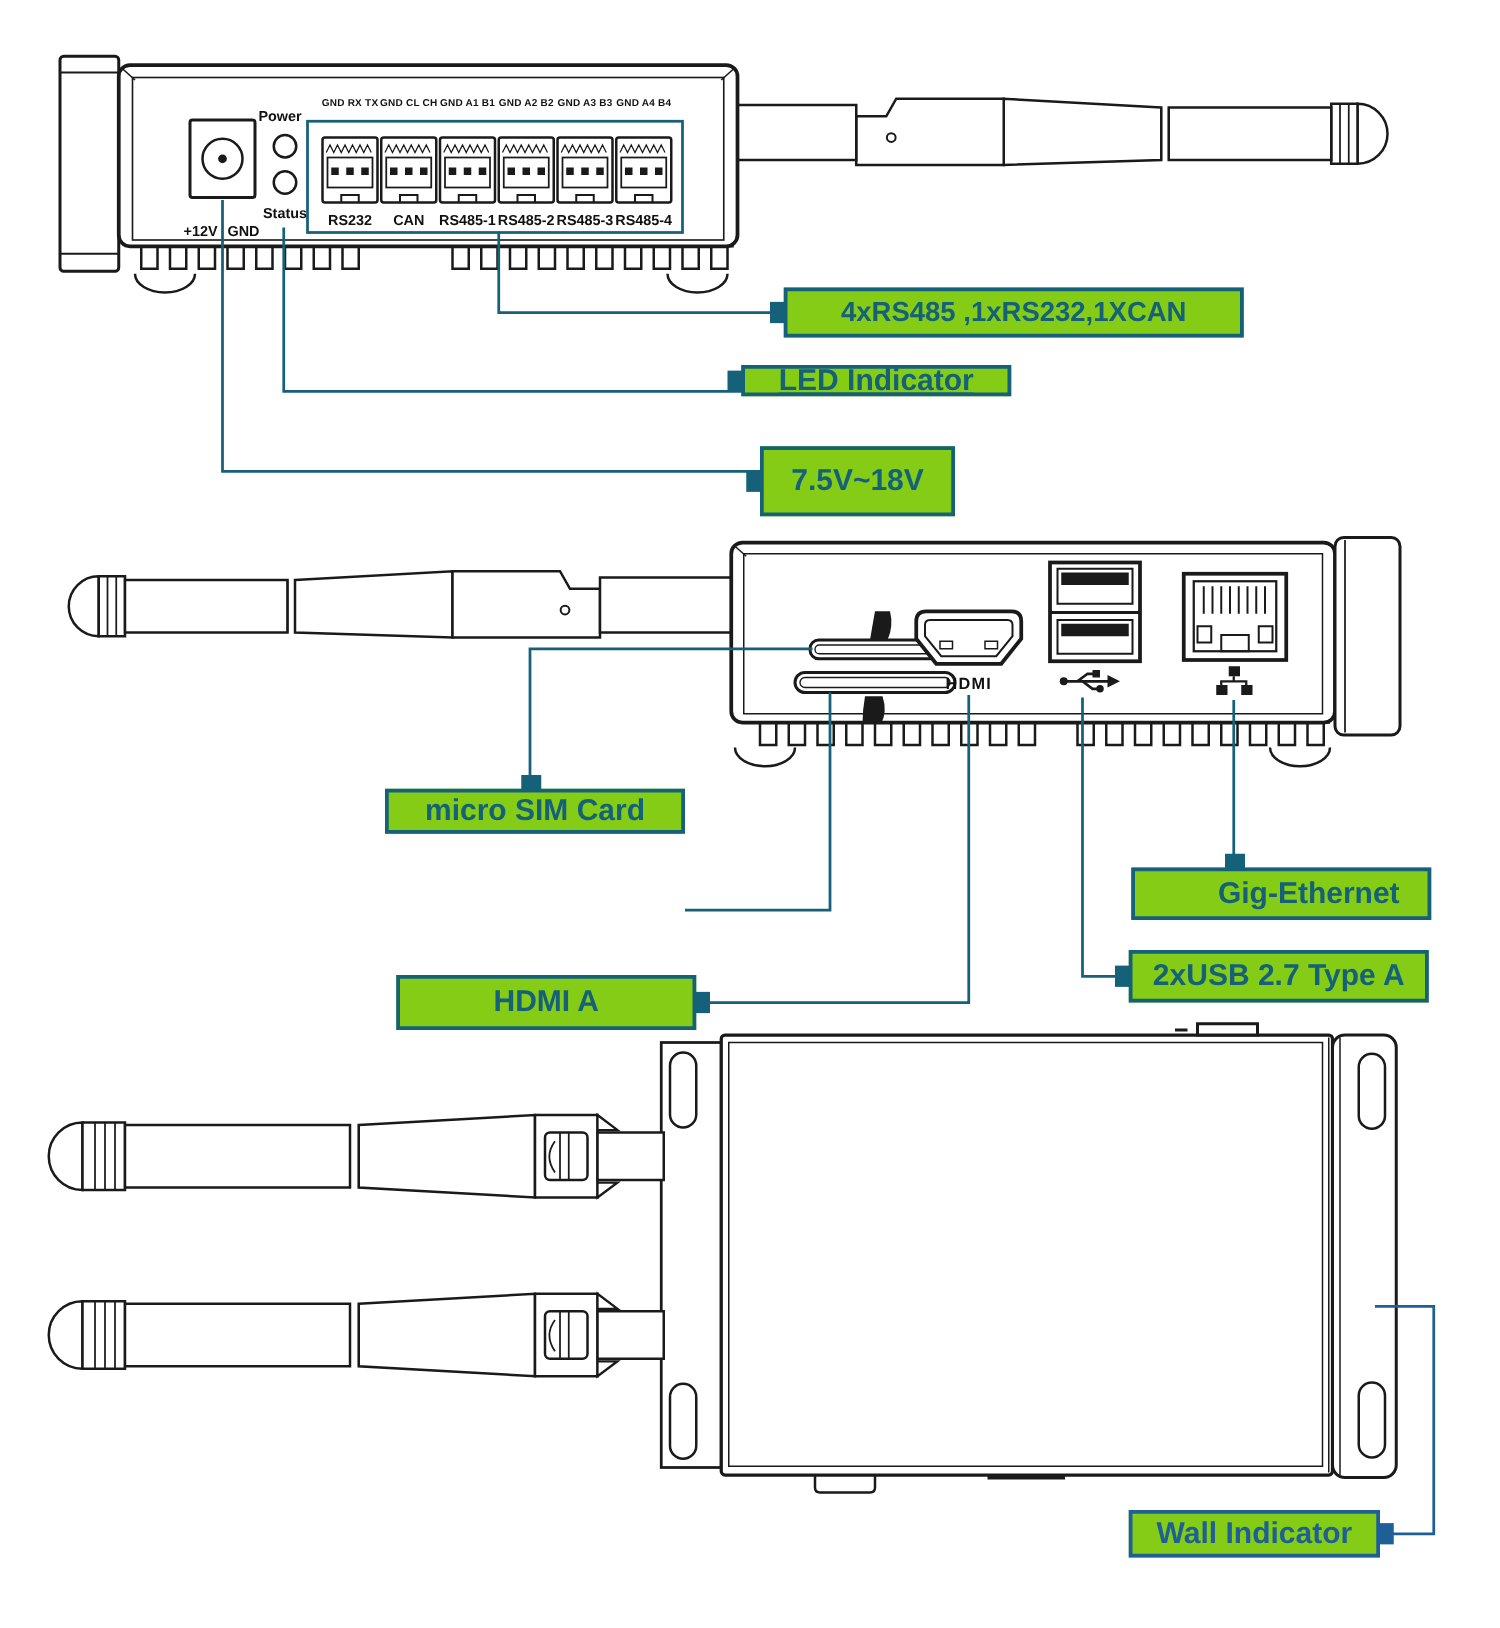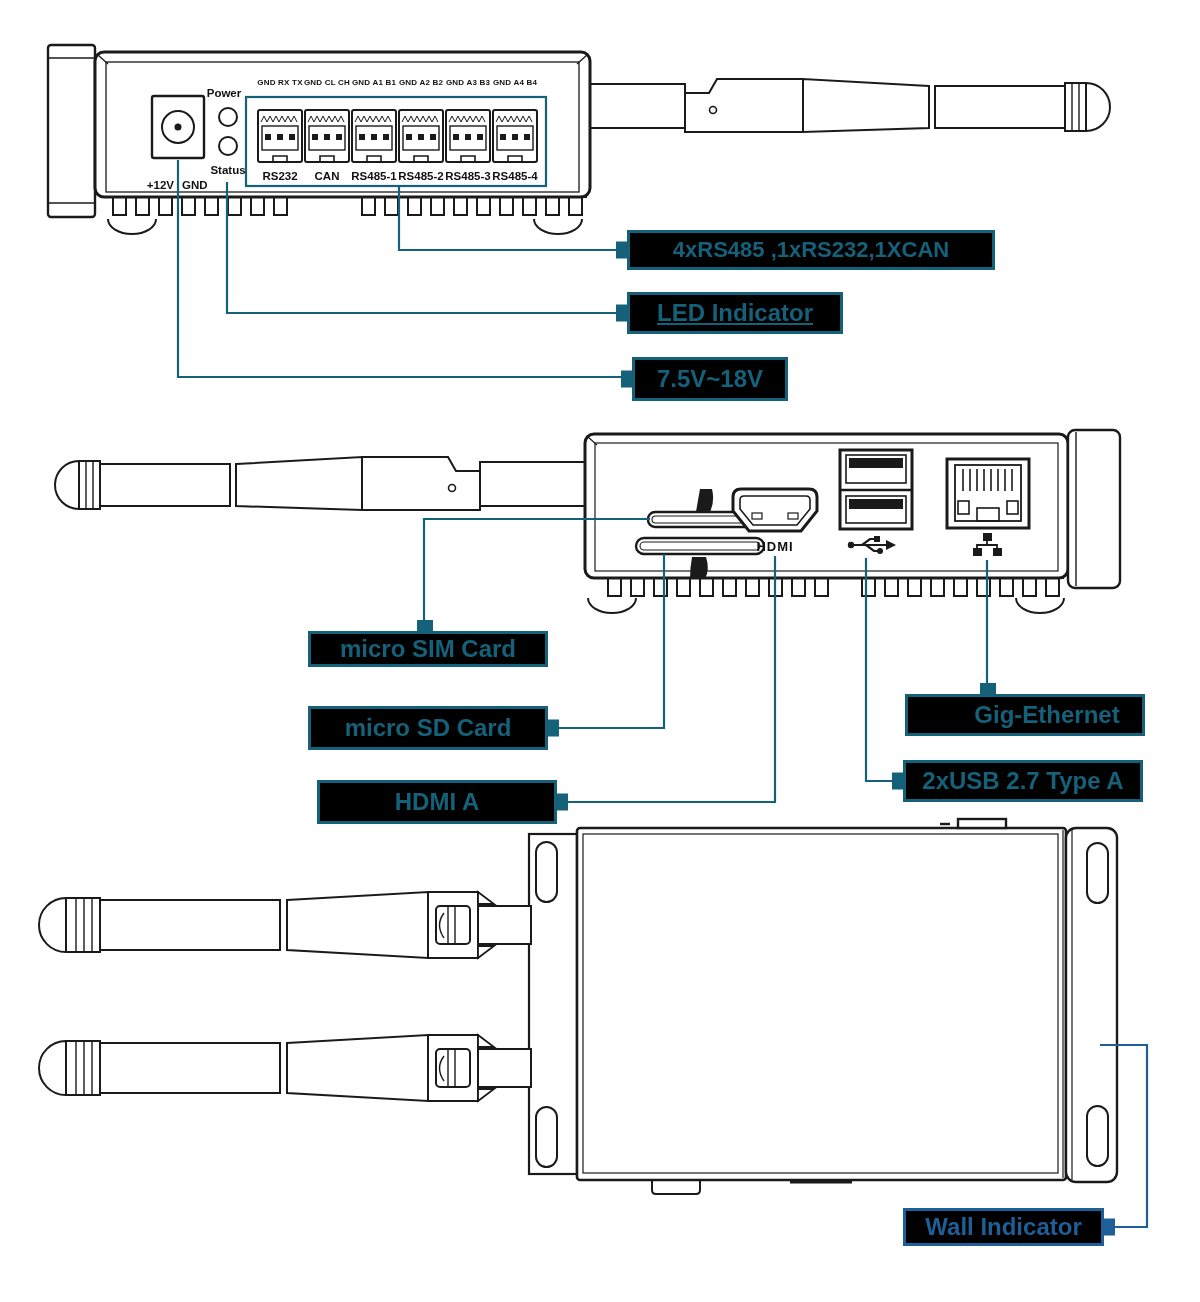--- a/index.html
+++ b/index.html
@@ -9,21 +9,21 @@
   .ink{stroke:#1a1a1a;fill:none;}
   .fillw{fill:#ffffff;stroke:#1a1a1a;}
   .dark{fill:#1a1a1a;stroke:none;}
   .teal{stroke:#15617A;}
   .blue{stroke:#1E5F97;}
   text{fill:#111;font-family:"Liberation Sans", sans-serif;}
   .pinrow{font-size:8px;font-weight:bold;letter-spacing:.2px;}
   .portlbl{font-size:11.5px;font-weight:bold;}
   .smalllbl{font-size:11.5px;font-weight:bold;}
   .hdmilogo{font-size:13px;font-weight:bold;letter-spacing:1px;}
-  .callout{position:absolute;box-sizing:border-box;background:#000000;border:3px solid #15617A;
+  .callout{position:absolute;box-sizing:border-box;background:#84cc16;border:3px solid #15617A;
            color:#15617A;font-weight:bold;font-size:24px;display:flex;align-items:center;
            justify-content:center;white-space:nowrap;}
   .callout.blue-box{border-color:#1E5F97;color:#1E5F97;}
   .callout .tab{position:absolute;background:#15617A;display:block;}
   .callout.blue-box .tab{background:#1E5F97;}
   .tab-left{width:13px;height:17px;left:-14px;top:50%;transform:translateY(-50%);}
   .tab-right{width:13px;height:17px;right:-14px;top:50%;transform:translateY(-50%);}
   .tab-top{width:16px;height:13px;top:-14px;}
 </style>
 </head>
@@ -264,39 +264,35 @@
     <polyline points="866,558 866,781 903,781"></polyline>
   </g>
   <polyline points="1100,1045 1147,1045 1147,1227 1104,1227" class="blue" fill="none" stroke-width="2.2"></polyline>
 </svg>
 
 <div class="callout" style="left:627px;top:230px;width:368px;height:40px;font-size:22px;">
   <span class="tab tab-left"></span>
   <span>4xRS485 ,1xRS232,1XCAN</span>
 </div>
 
-<div class="callout" style="left:627px;top:292px;width:216px;height:42px;text-decoration:underline;">
+<div class="callout" style="left:593px;top:292px;width:216px;height:25px;text-decoration:underline;">
   <span class="tab tab-left"></span>
   <span>LED Indicator</span>
 </div>
 
-<div class="callout" style="left:632px;top:357px;width:156px;height:44px;">
+<div class="callout" style="left:608px;top:357px;width:156px;height:56px;">
   <span class="tab tab-left"></span>
   <span>7.5V~18V</span>
 </div>
 
 <div class="callout" style="left:308px;top:631px;width:240px;height:36px;">
   <span class="tab tab-top" style="left:106px;"></span>
   <span>micro SIM Card</span>
 </div>
 
-<div class="callout" style="left:308px;top:706px;width:240px;height:44px;">
-  <span class="tab tab-right"></span>
-  <span>micro SD Card</span>
-</div>
 
 <div class="callout" style="left:288px;top:780px;width:240px;height:44px;margin-left:29px;">
   <span class="tab tab-right"></span>
   <span>HDMI A</span>
 </div>
 
 <div class="callout" style="left:905px;top:694px;width:240px;height:42px;padding-left:44px;">
   <span class="tab tab-top" style="left:72px;"></span>
   <span>Gig-Ethernet</span>
 </div>

